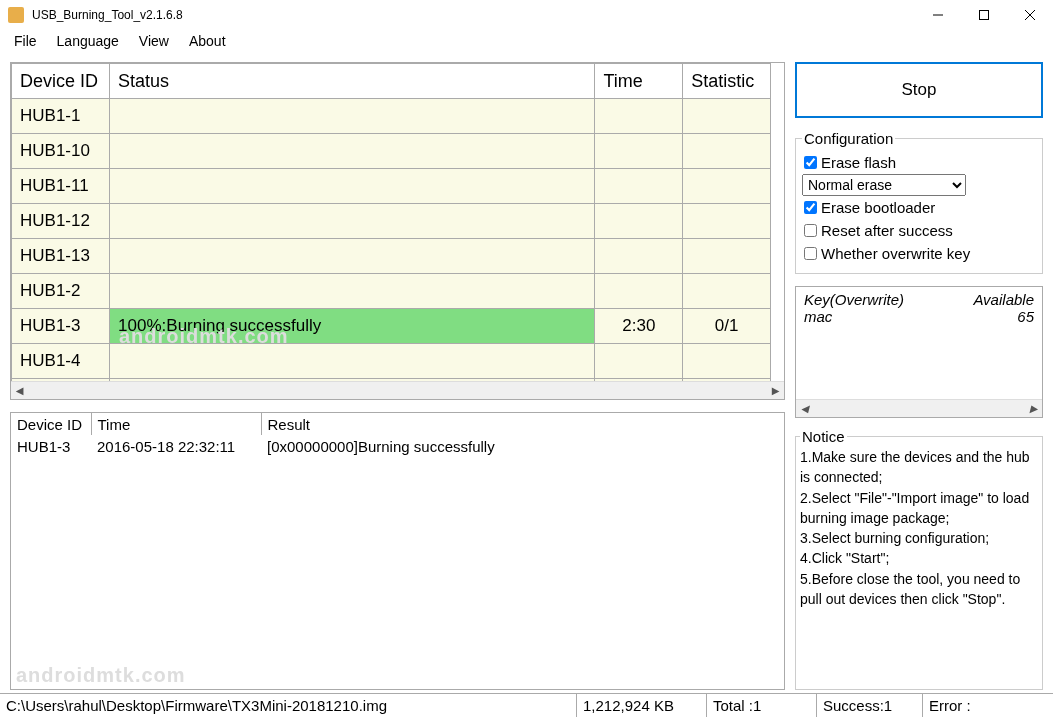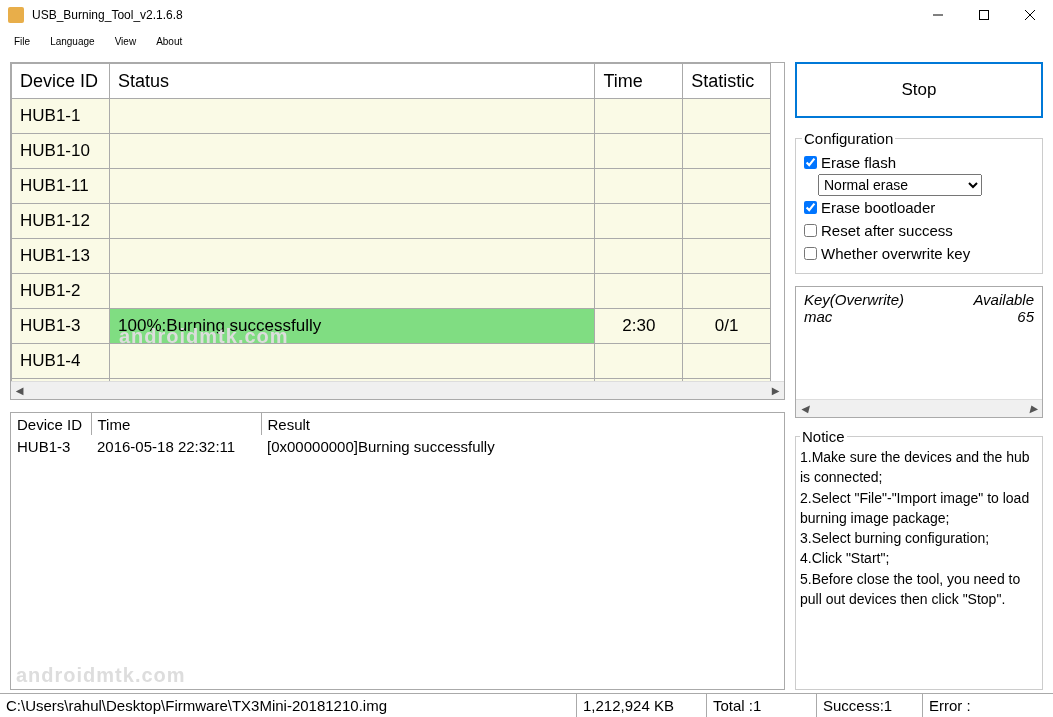--- a/index.html
+++ b/index.html
@@ -2,21 +2,21 @@
 <html><head>
 <meta charset="utf-8">
 <style>
 * { box-sizing: border-box; margin: 0; padding: 0; font-family: "Segoe UI", Tahoma, sans-serif; }
 body { background: #fff; width: 1053px; height: 717px; overflow: hidden; font-size: 13px; color: #000; }
 .titlebar { height: 30px; display: flex; align-items: center; padding-left: 8px; }
 .titlebar .app-icon { width: 16px; height: 16px; background: #e8ae4a; border-radius: 2px; margin-right: 8px; display:inline-block;}
 .titlebar .title { font-size: 12px; text-align: center; }
 .titlebar .win-controls { margin-left: auto; display: flex; }
 .titlebar .win-controls div { width: 46px; height: 30px; display: flex; align-items: center; justify-content: center; font-family: "Segoe MDL2 Assets", sans-serif; font-size: 10px;}
-.menubar { height: 22px; display: flex; align-items: center; padding-left: 4px; font-size: 10px; gap: 0; }
+.menubar { height: 22px; display: flex; align-items: center; padding-left: 4px; font-size: 14px; gap: 0; }
 .menubar span { padding: 2px 10px; cursor: default;}
 .content { display: flex; padding: 10px 10px 0 10px; gap: 10px; height: 638px;}
 .left { flex: 1; display: flex; flex-direction: column; }
 .right { width: 248px; display: flex; flex-direction: column; }
 .devtable { border: 1px solid #aaa; height: 338px; overflow: hidden; position: relative;}
 .devtable-inner { height: 318px; overflow: hidden;}
 .devtable table { border-collapse: collapse; width: 760px; font-size: 17px;}
 .devtable th, .devtable td { border: 1px solid #aaa; text-align: left; padding: 4px 8px; height: 35px; font-weight: normal;}
 .devtable th { background: #fff; font-size: 18px;}
 .devtable th:nth-child(1), .devtable td:nth-child(1){ width: 95px; }
@@ -39,21 +39,21 @@
 .logtable tr:first-child th{ border-bottom: none;}
 .logtable th:nth-child(1){width:80px;}
 .logtable th:nth-child(2){width:170px;}
 .buttons { display:flex; gap: 14px; margin-bottom: 12px;}
 .buttons button { flex:1; height: 56px; font-size: 17px; background:#e1e1e1; border:1px solid #adadad; cursor:pointer;}
 .buttons button.primary { background:#fff; border:2px solid #0078d7;}
 fieldset.config { border:1px solid #ccc; padding: 4px 6px 8px 6px; font-size:15px;}
 fieldset.config legend{ font-size:15px; padding:0 2px;}
 .config label{ display:block; padding:3px 0 3px 2px;}
 .config input[type=checkbox]{ margin-right:4px; transform:translateY(1px);}
-.config select{ width: 164px; margin-left: 16px; font-size:14px; padding:1px;}
+.config select{ width: 164px; font-size:14px; padding:1px;}
 .keybox{ border:1px solid #aaa; margin-top:12px; height:132px; padding:4px 8px; font-size:15px; position:relative;font-style:italic;}
 .keybox .row{display:flex;}
 .keybox .row span:first-child{flex:1;}
 .keybox .hscroll2{position:absolute; bottom:0;left:0;right:0;}
 fieldset.notice{ border:1px solid #ccc; margin-top:10px; flex:1; font-size:14px; padding:2px 4px; overflow:hidden;}
 fieldset.notice legend{font-size:15px; padding:0 2px;}
 .notice-body{line-height:1.45;}
 .statusbar{ height:24px; border-top:1px solid #aaa; display:flex; align-items:center; font-size:15px; position:absolute; bottom:0; left:0; right:0; background:#fff;}
 .statusbar > div{ padding:0 6px; border-right:1px solid #aaa; height:100%; display:flex; align-items:center;}
 .statusbar > div:last-child{border-right:none;text-align:right;}

